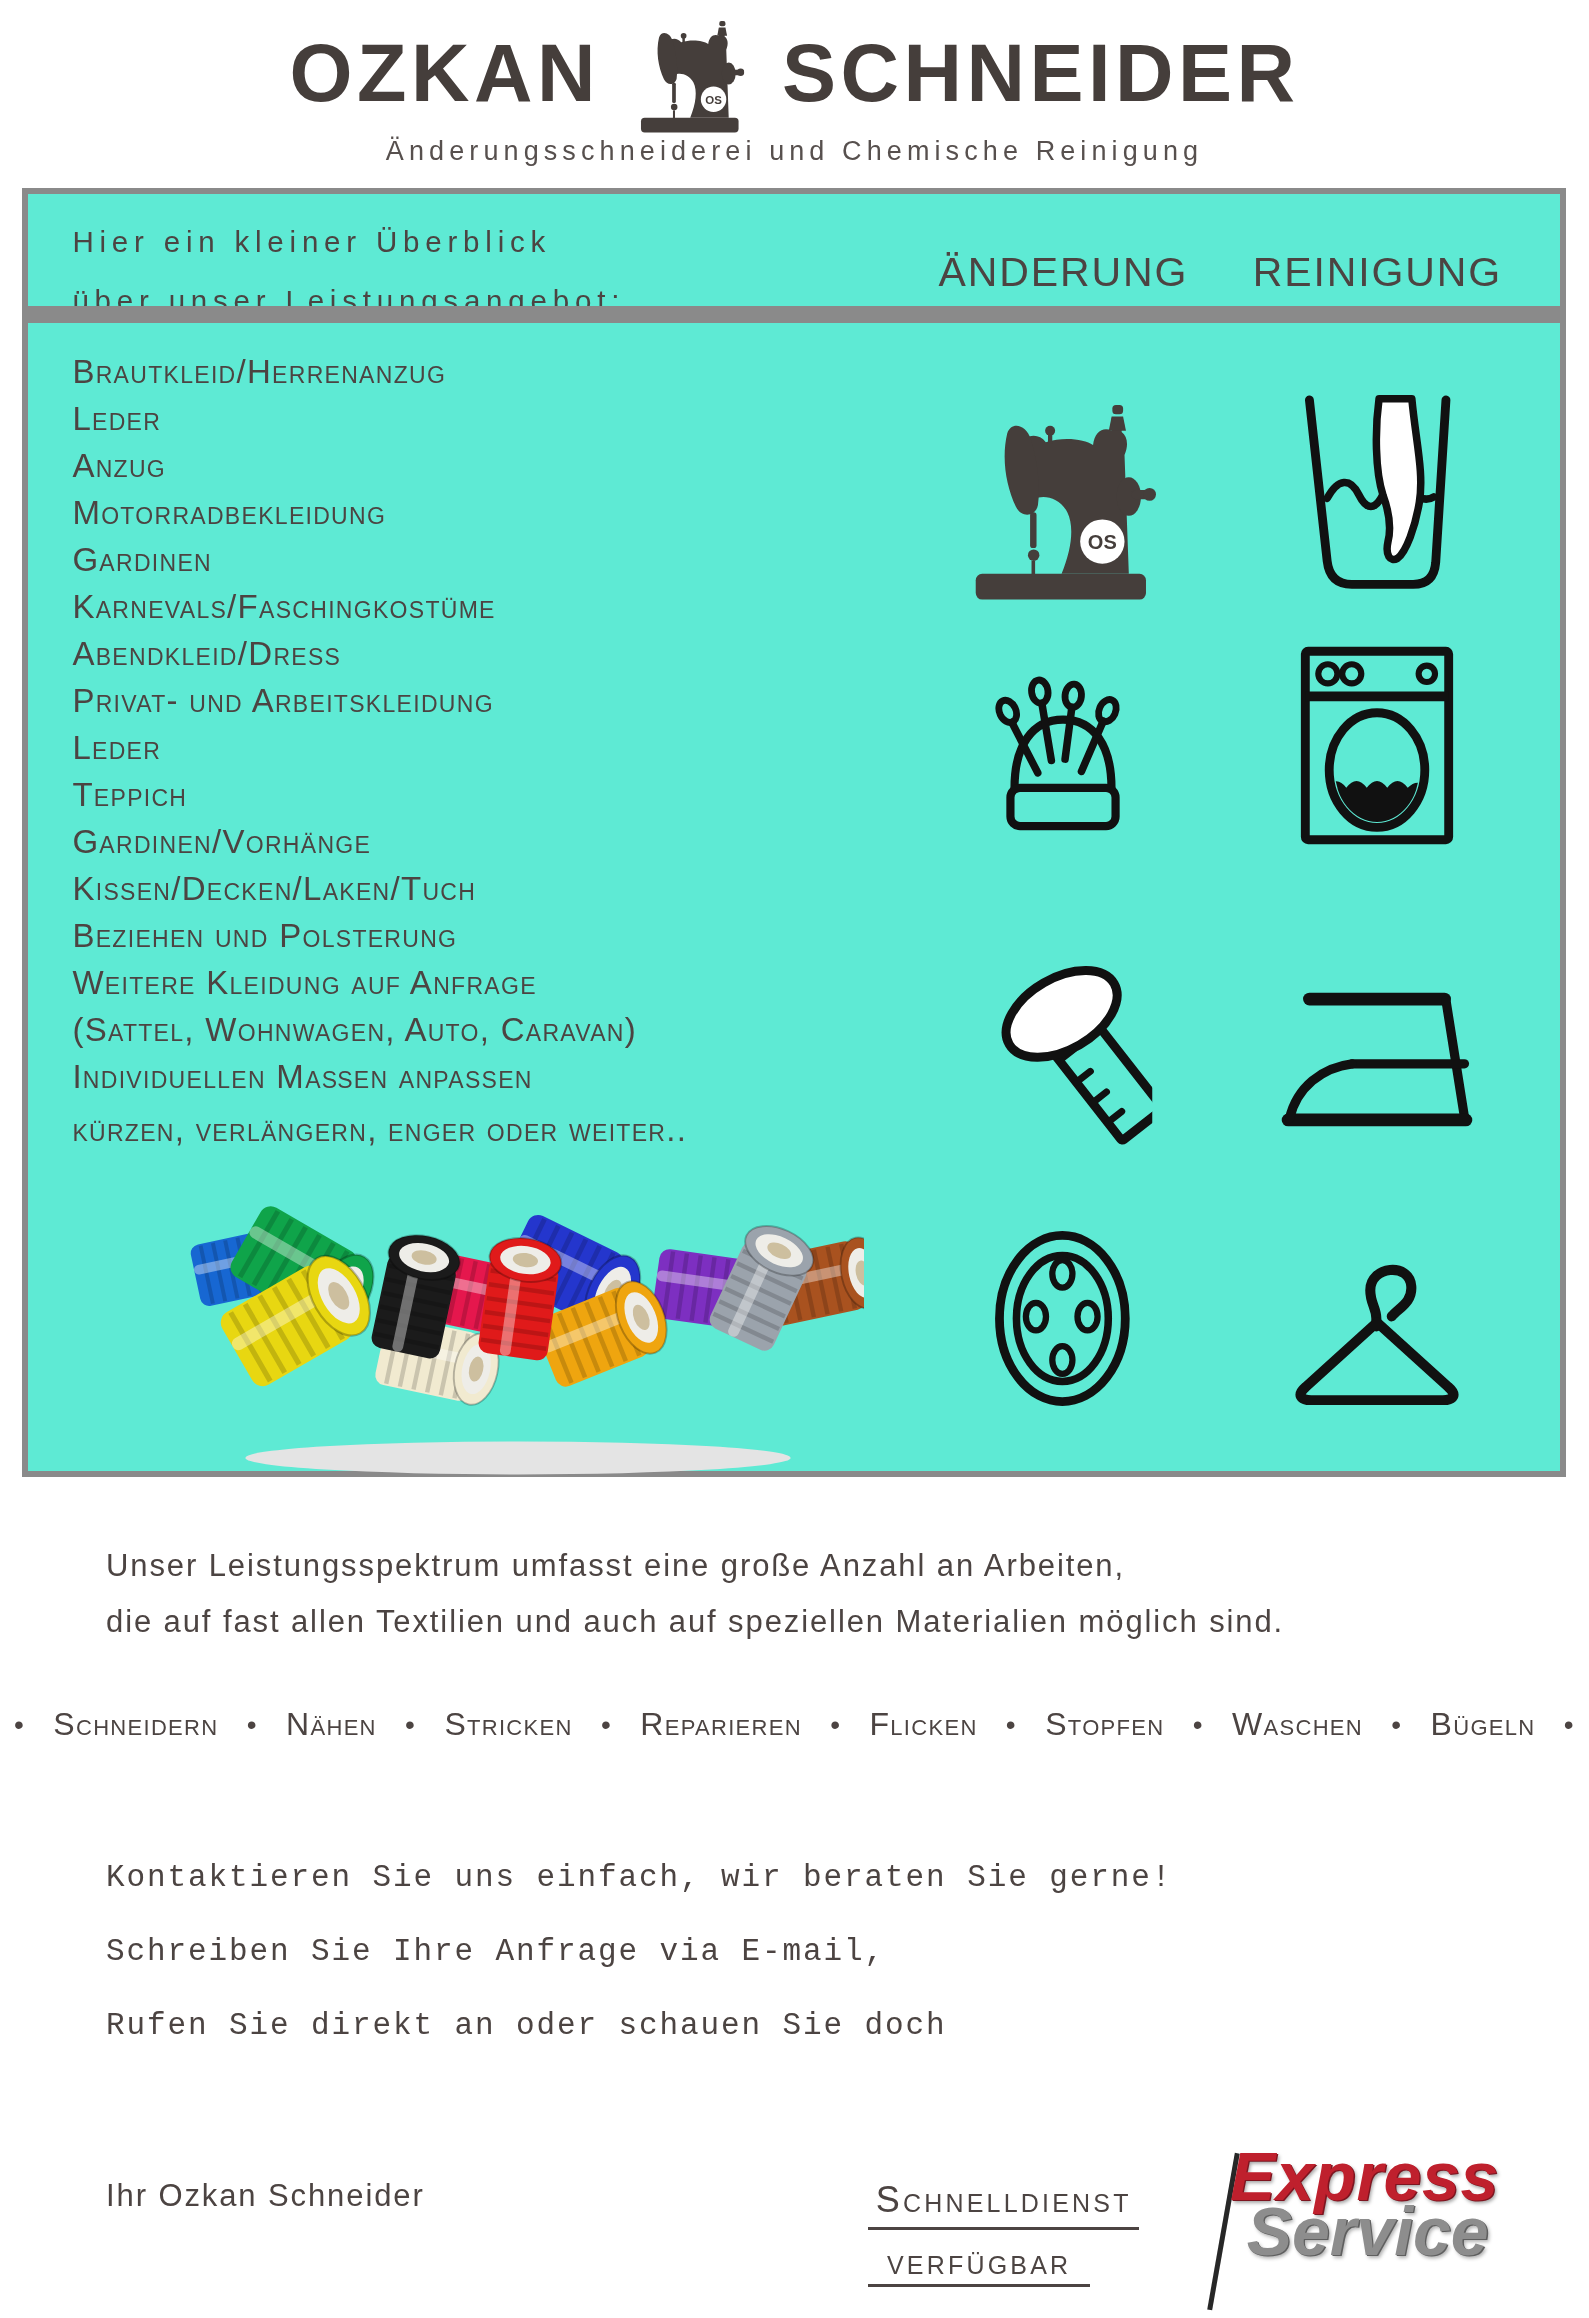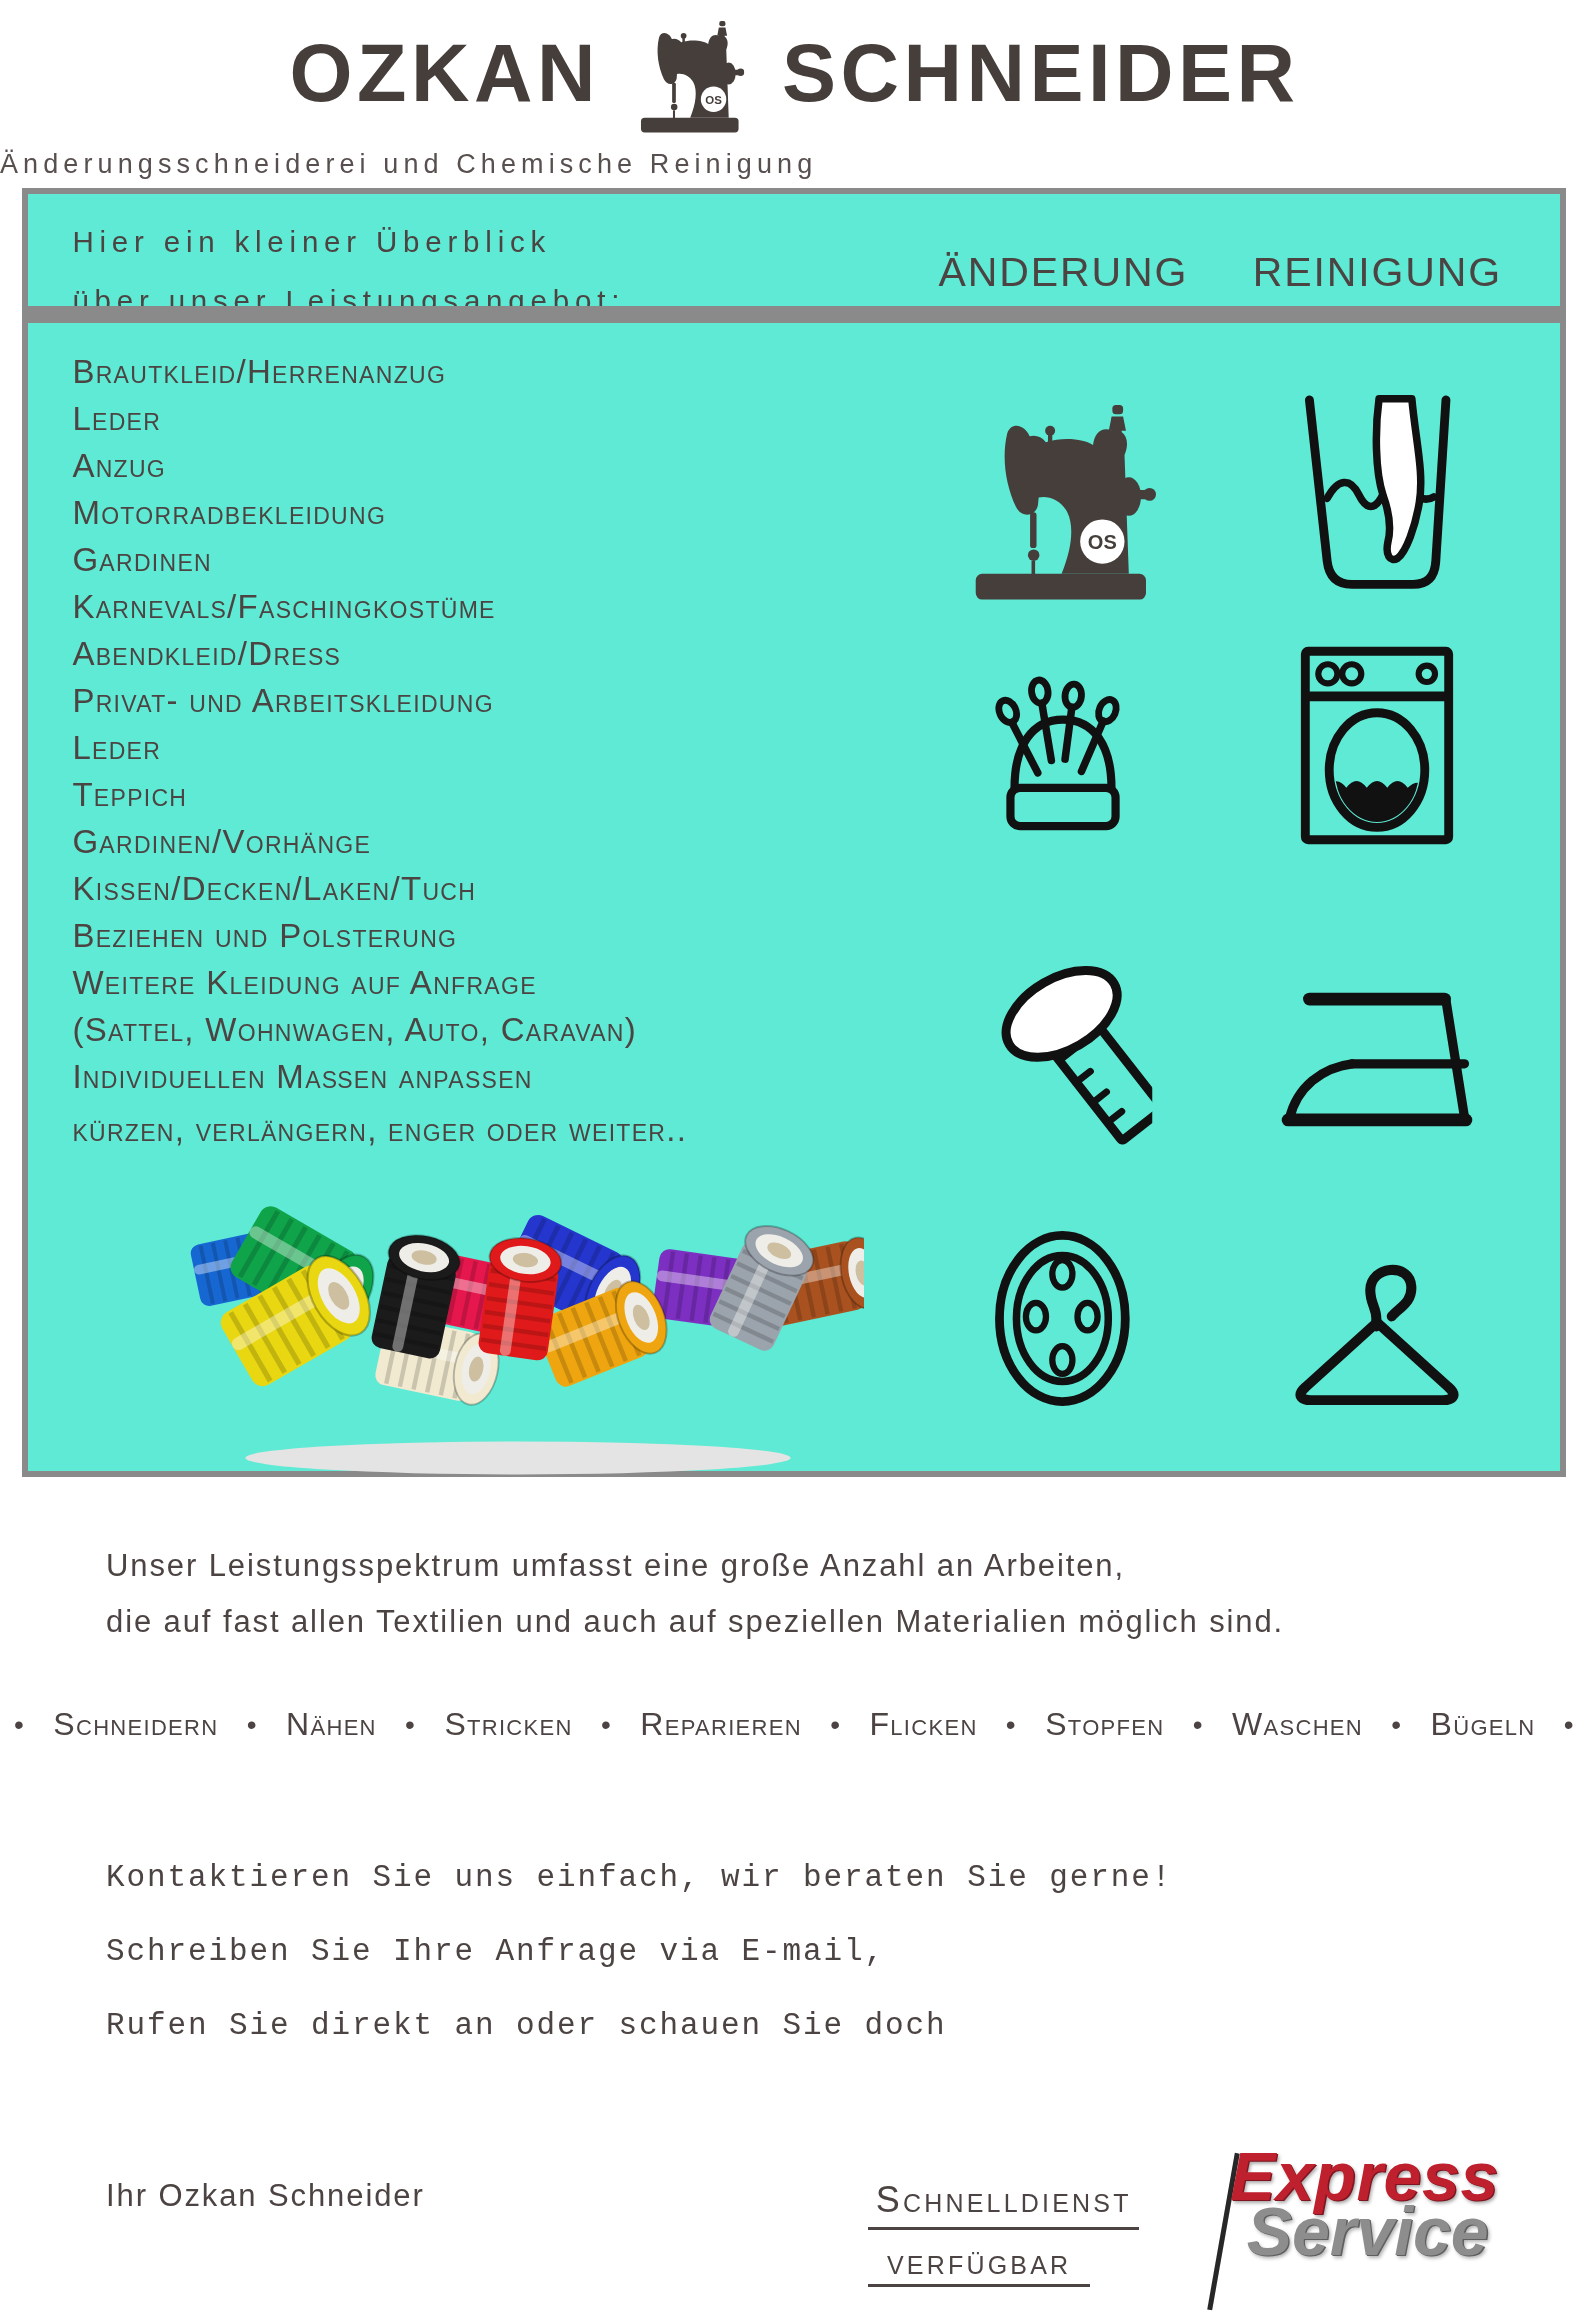--- a/index.html
+++ b/index.html
@@ -1,25 +1,25 @@
 <!DOCTYPE html>
 <html style="font-size:10.3px"><head>
 <meta charset="utf-8">
 <style>
   html,body{margin:0;padding:0;}
   body{
     width:1589px;height:2319px;position:relative;background:#ffffff;
     font-family:"Liberation Sans", sans-serif;color:#4c4442;overflow:hidden;
   }
   
-  .masthead{position:absolute;top:11.5px;left:0;width:1589px;}
+  .masthead{position:absolute;top:11.5px;left:0;width:1589px;text-align:center;}
   .title-row{display:flex;align-items:center;justify-content:center;gap:37px;}
   .title-word{font-size:81px;font-weight:700;letter-spacing:4.5px;color:#453e3b;line-height:1;}
   .logo-svg{width:108px;height:123px;}
-  .subtitle{margin-top:14px;font-size:27px;letter-spacing:5.1px;color:#57504e;}
+  .subtitle{margin-top:1px;font-size:27px;letter-spacing:5.1px;color:#57504e;}
   
   .box{position:absolute;left:22.4px;top:188px;width:1532px;height:1277px;border:6.4px solid #8a8a8a;background:#5eead4;}
   .intro{position:absolute;left:44px;top:18px;font-size:29.5px;letter-spacing:5.8px;line-height:59px;}
   .colhead{position:absolute;top:55px;transform:translateX(-50%);font-size:41px;letter-spacing:1.9px;white-space:nowrap;}
   .colhead.c1{left:1035px;}
   .colhead.c2{left:1349px;}
   .divider{position:absolute;left:0;top:112px;width:1532px;height:17.3px;background:#8a8a8a;}
   .services{position:absolute;left:44px;top:154px;margin:0;padding:0;list-style:none;
             font-size:33px;font-variant:small-caps;letter-spacing:1.3px;line-height:47px;}
   .services li.lastline{margin-top:6.4px;}

